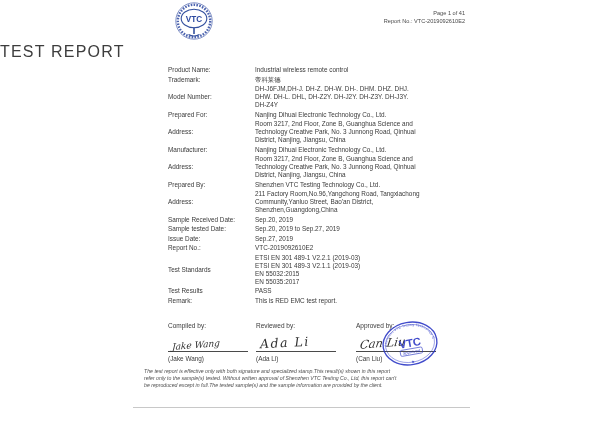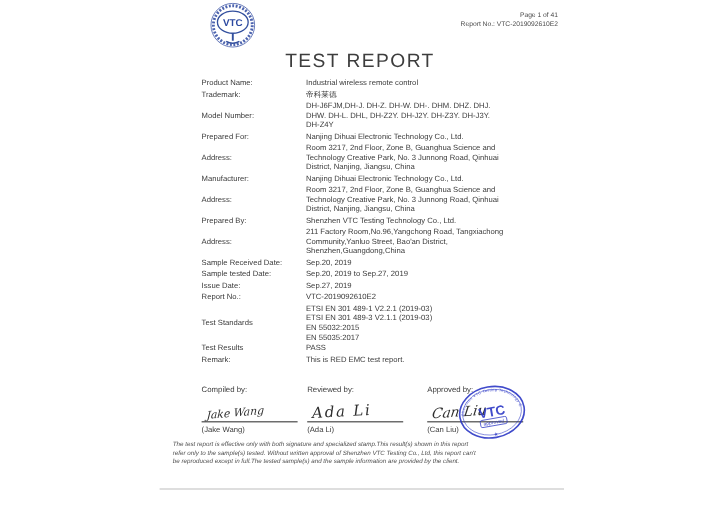--- a/index.html
+++ b/index.html
@@ -4,21 +4,21 @@
 <style>
   html,body{margin:0;padding:0;}
   body{
     width:600px;height:421px;background:#ffffff;position:relative;overflow:hidden;
     font-family:"Liberation Sans",sans-serif;color:#3a3a3a;
     -webkit-font-smoothing:antialiased;
   }
   .abs{position:absolute;}
   #logo{left:175px;top:2px;width:38px;height:38px;}
   #pageinfo{right:135px;top:10px;text-align:right;font-size:5.6px;line-height:7.5px;color:#4a4a4a;}
-  #title{left:0;top:43px;width:600px;text-align:center;font-size:16px;letter-spacing:1.2px;color:#3d3d3d;font-weight:400;}
+  #title{left:0;top:43px;width:600px;font-size:16px;letter-spacing:1.2px;color:#3d3d3d;font-weight:400;}
   #info{left:168px;top:66px;width:300px;}
   .row{display:flex;align-items:center;margin-bottom:1.5px;}
   .lbl{width:87px;flex:none;font-size:6.4px;line-height:8px;}
   .val{flex:1;font-size:6.4px;line-height:8px;white-space:pre-line;}
   .sig-col{position:absolute;top:322px;width:80px;}
   #sig-compiled{left:168px;}
   #sig-reviewed{left:256px;}
   #sig-approved{left:356px;}
   .sig-label{font-size:6.5px;line-height:8px;}
   .sig-script{height:20px;border-bottom:1px solid #4a4a4a;display:flex;align-items:flex-end;padding:0 0 1px 4px;

